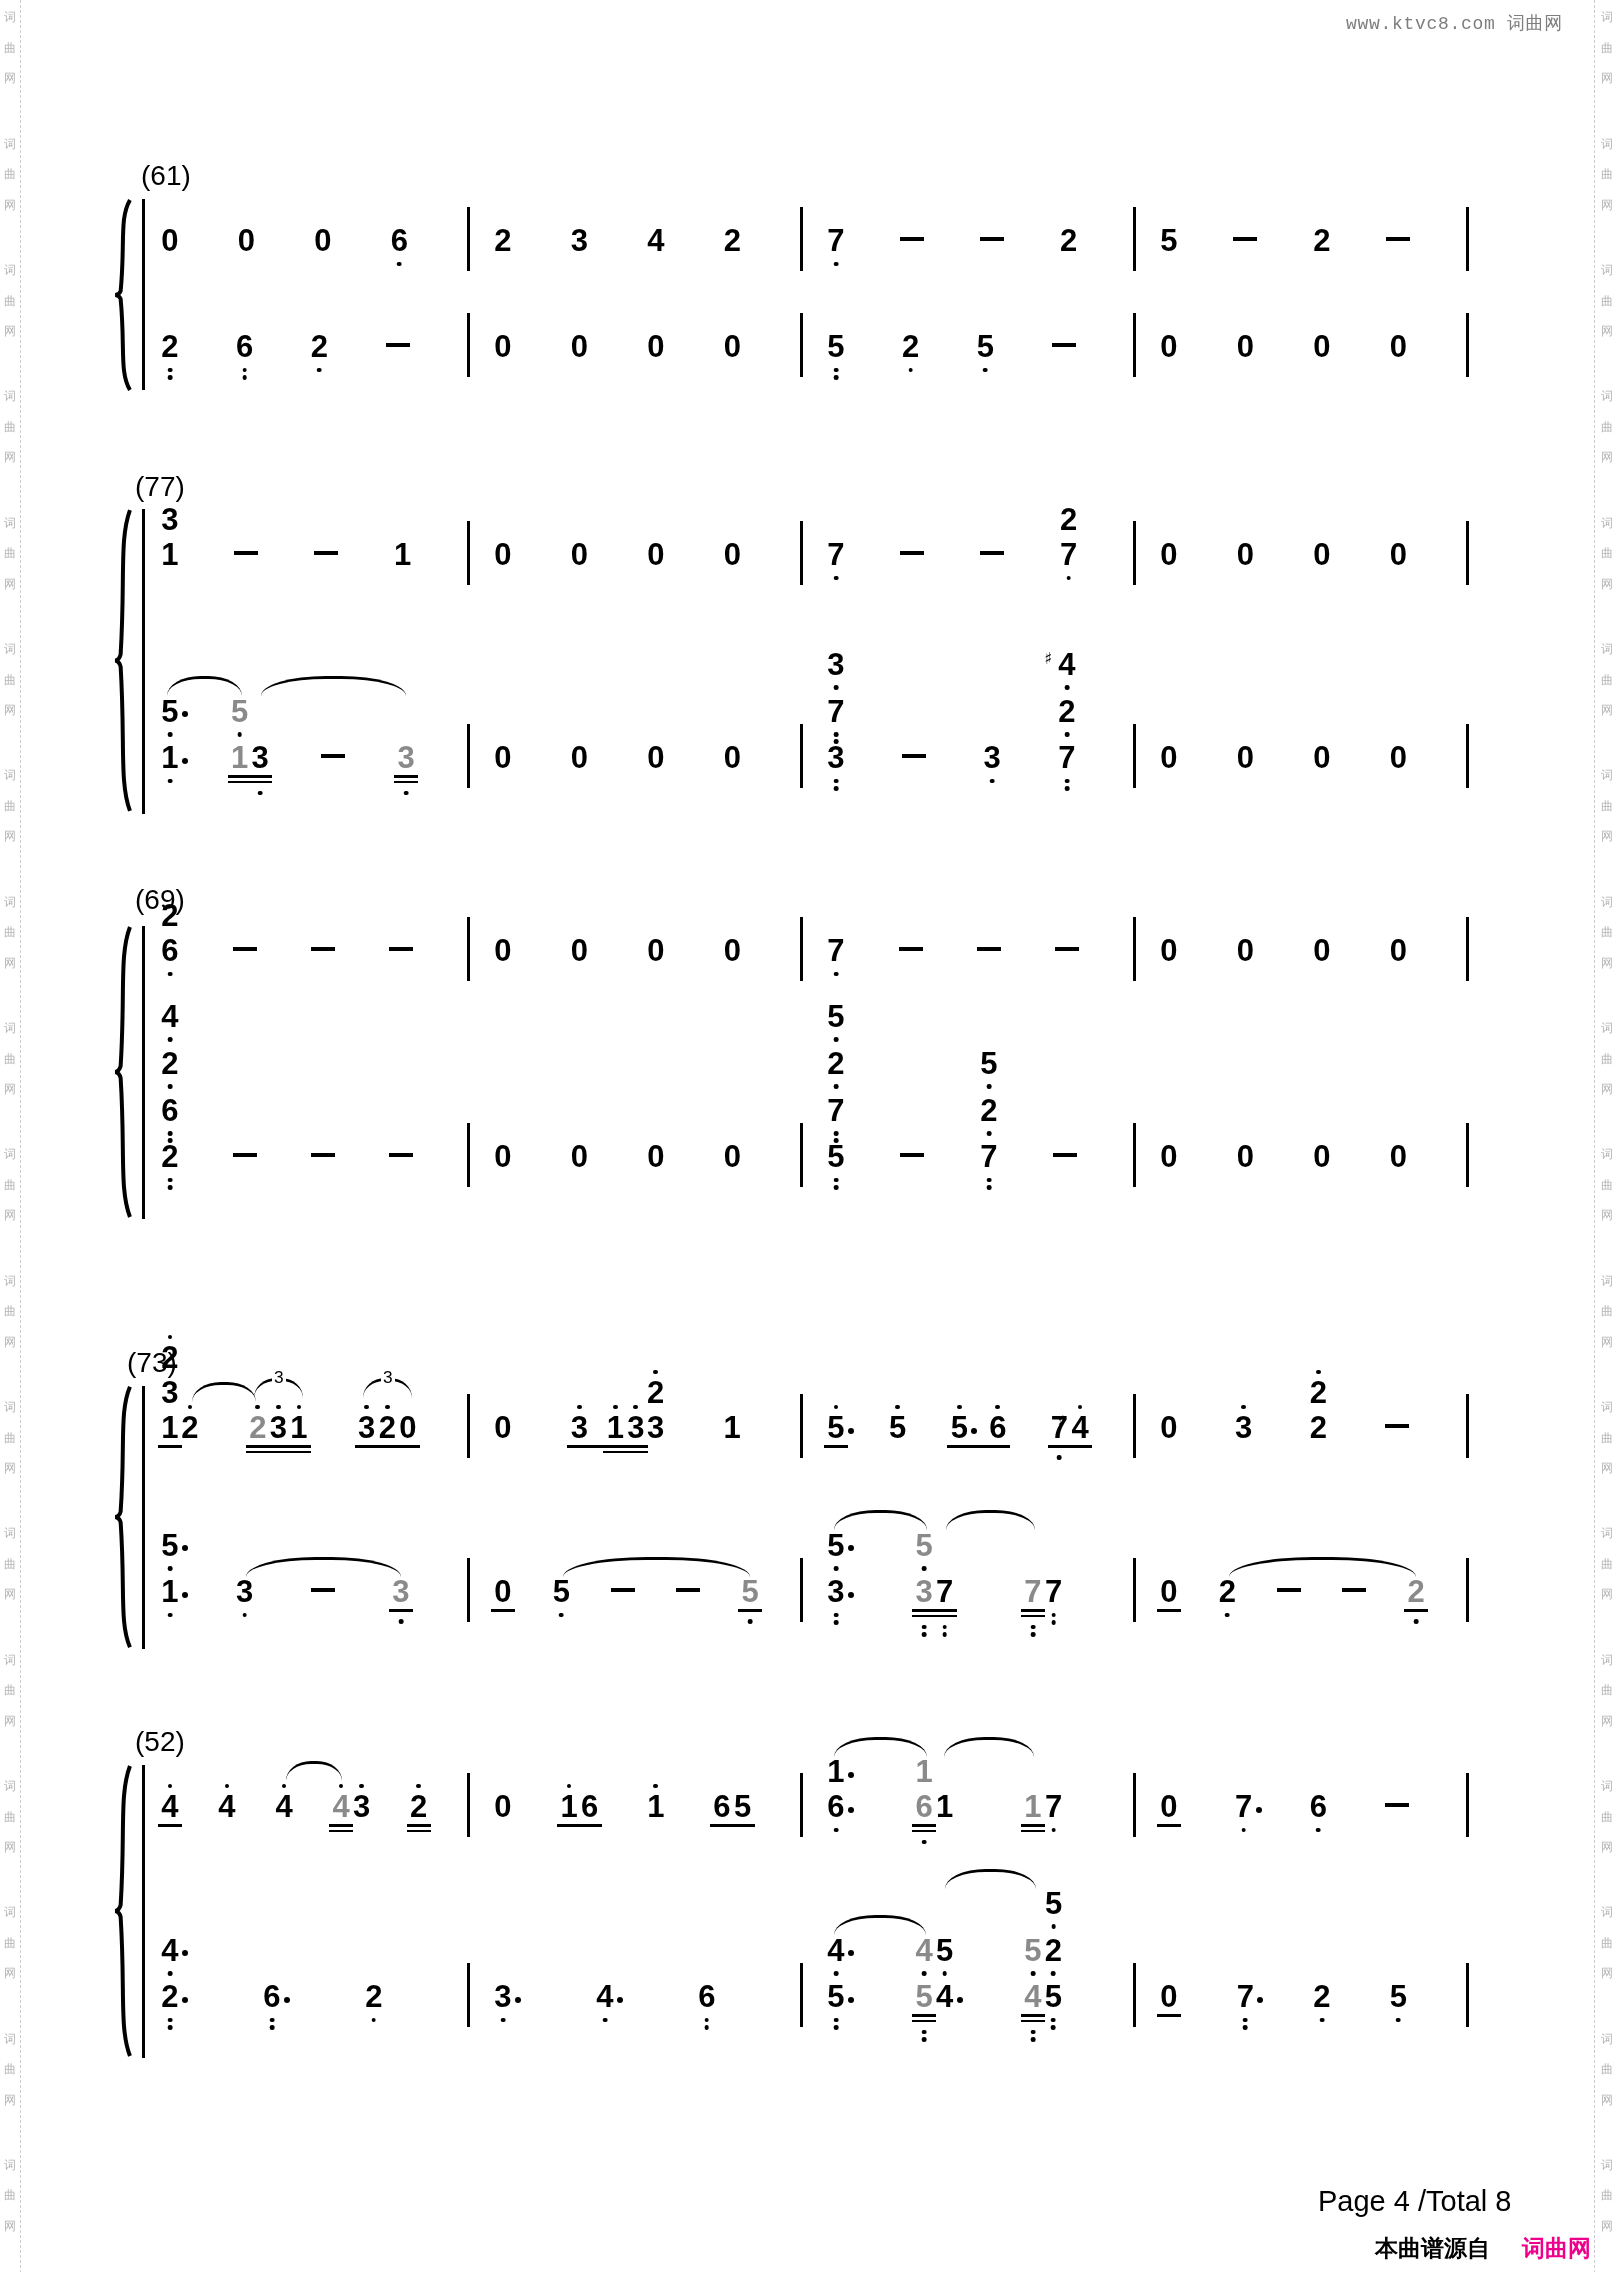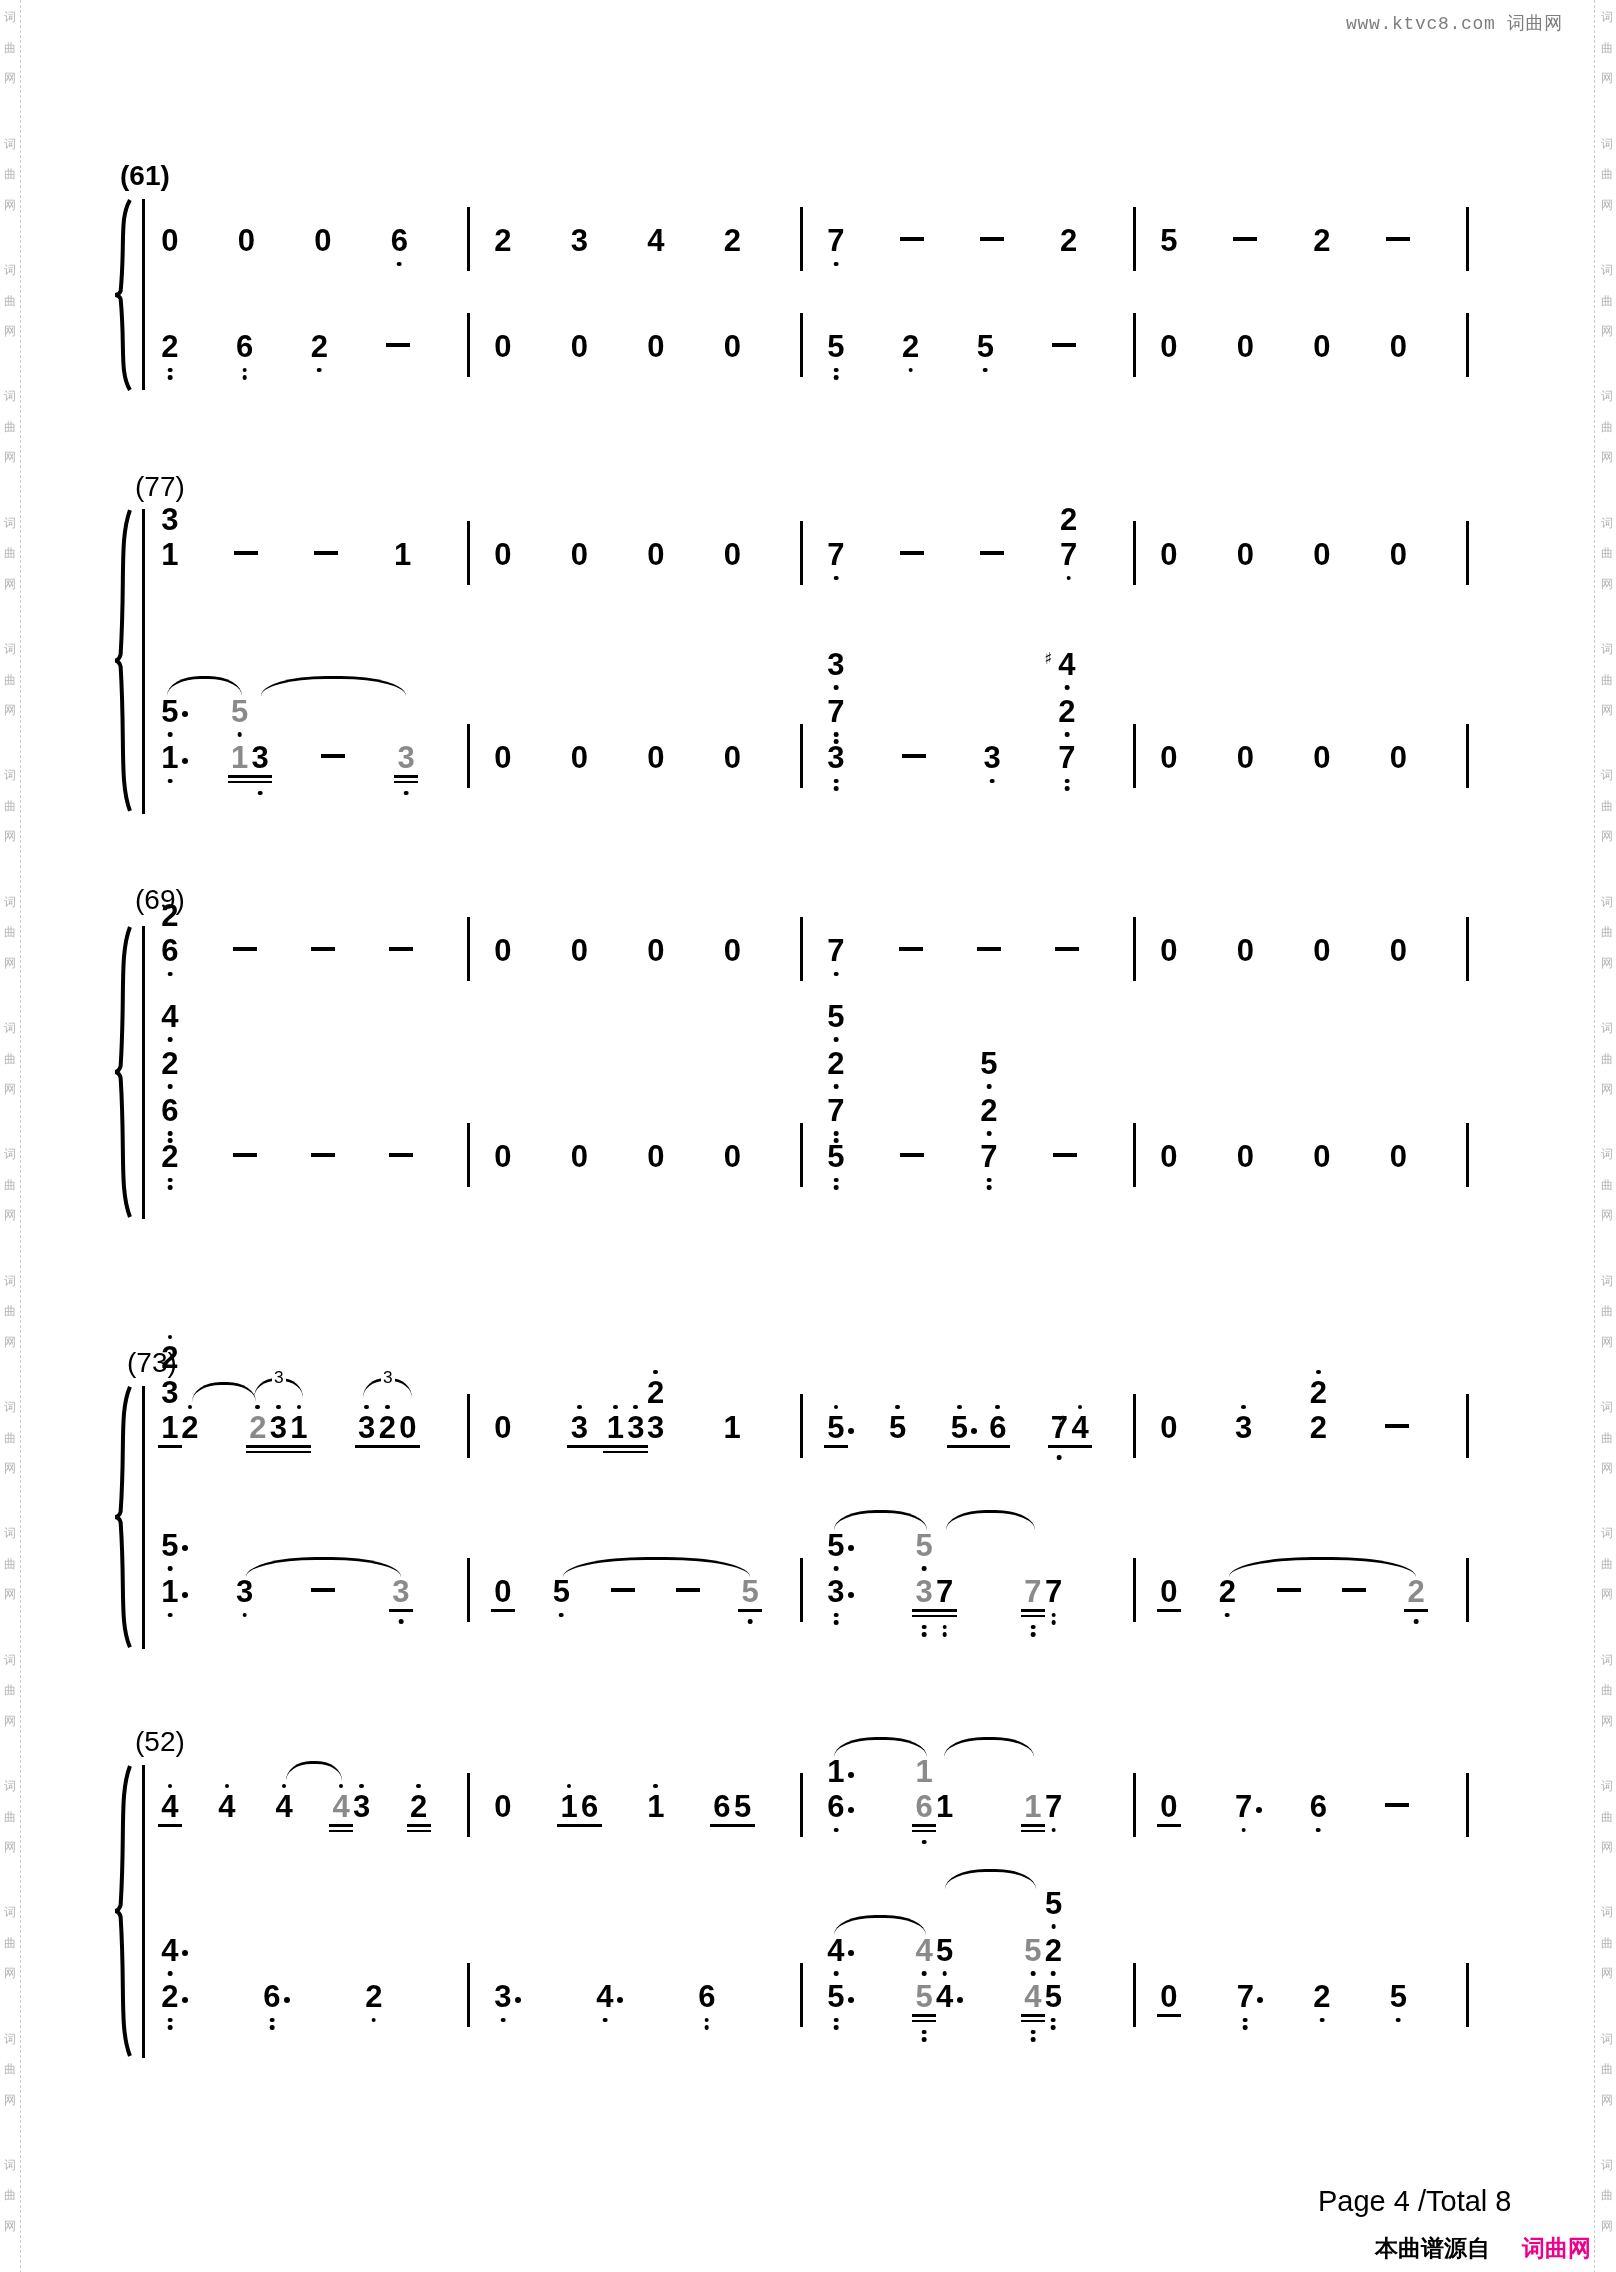--- a/index.html
+++ b/index.html
@@ -162,21 +162,21 @@
       <div style="left: 1601px; top: 1965px;">网</div>
       <div style="left: 1601px; top: 2031px;">词</div>
       <div style="left: 1601px; top: 2061px;">曲</div>
       <div style="left: 1601px; top: 2092px;">网</div>
       <div style="left: 1601px; top: 2157px;">词</div>
       <div style="left: 1601px; top: 2187px;">曲</div>
       <div style="left: 1601px; top: 2218px;">网</div>
     </div>
 
   <div id="score">
-      <div class="syslabel" style="left: 120px; top: 160px; font-weight: bold;">(61)</div>
+      <div class="syslabel" style="left: 141px; top: 160px;">(61)</div>
       <div class="brace" style="left: 110px; top: 198px; height: 194px;"><svg width="26.6" height="194" viewBox="0 0 40 400" preserveAspectRatio="none">
           <path d="M30 4 C 14 42 23 92 16 192 Q 14 199 8 200 Q 14 201 16 208 C 23 308 14 358 30 396" fill="none" stroke="#000" stroke-width="4" vector-effect="non-scaling-stroke"></path>
         </svg></div>
       <div class="sysline" style="left: 142px; top: 199px; height: 191px;"></div>
       <div class="srow" style="top: 179px;">
         <div class="measure">
           <div class="tok">
             <div class="ncol">
               <div class="dg">
                 <div class="tdots empty"></div>

